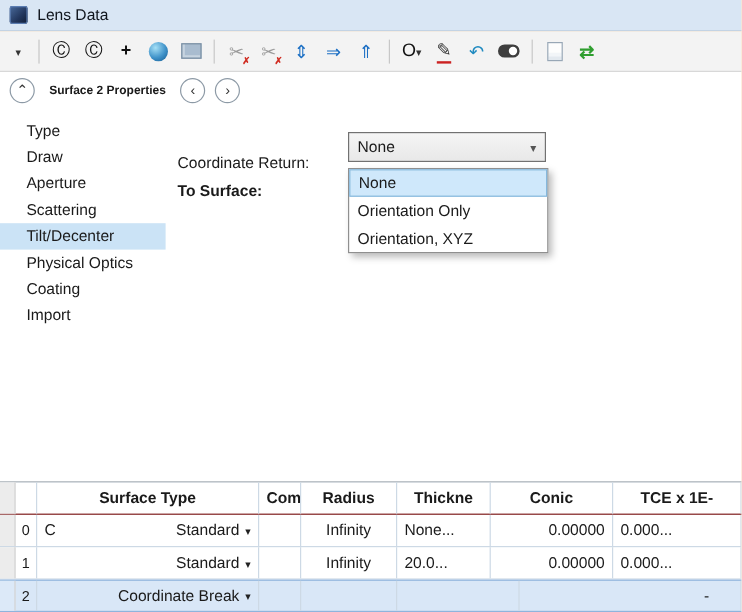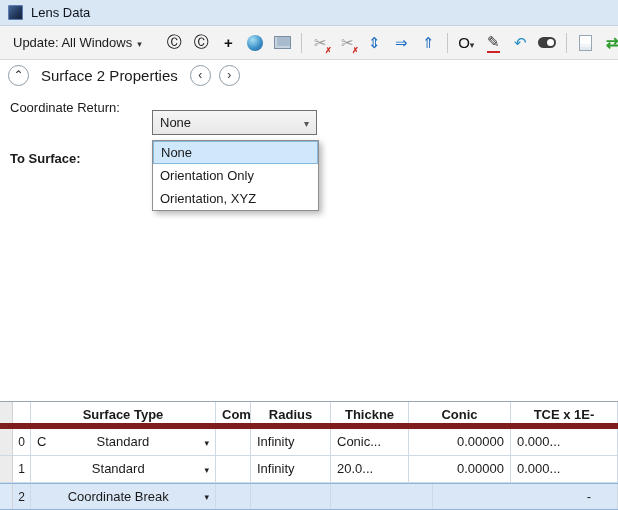--- a/index.html
+++ b/index.html
@@ -22,74 +22,73 @@
   .badge{position:absolute;right:0;bottom:-1px;font-size:8px;font-weight:bold;color:#d02b20;}
   .shape-globe{width:16px;height:16px;border-radius:50%;background:radial-gradient(circle at 35% 30%,#a6e0f6 0%,#3f92c9 55%,#12598f 100%);}
   .shape-image{width:17px;height:13px;background:#a9bccf;border:1px solid #7b8fa3;box-shadow:inset 2px -2px 0 #c7d4e0;}
   .shape-toggle{width:18px;height:11px;border-radius:6px;background:#3e3e3e;position:relative;}
   .shape-toggle::after{content:"";position:absolute;right:2px;top:2px;width:7px;height:7px;border-radius:50%;background:#fff;}
   .shape-document{width:13px;height:16px;background:#fdfdfd;border:1px solid #98a7b6;box-shadow:inset 0 -3px 0 #e3e9ef,inset 0 -6px 0 #f2f5f8;}
 
   
   .props-header{height:30px;display:flex;align-items:center;gap:8px;padding:0 8px;background:#fff;flex:0 0 auto;}
   .round-btn{width:21px;height:21px;border-radius:50%;border:1px solid #8d9aa6;background:#fff;color:#333;font-size:12px;line-height:1;display:flex;align-items:center;justify-content:center;font-family:"Liberation Sans",sans-serif;}
-  .props-title{font-weight:normal;font-size:15px;margin:16px 4px;}
+  .props-title{font-weight:bold;font-size:10px;margin:16px 4px;}
 
   
   .props-body{flex:1 1 auto;display:flex;position:relative;background:#fff;min-height:0;}
   .sidebar{width:138px;flex:0 0 auto;padding-top:8px;}
   .side-item{height:22px;line-height:22px;padding-left:22px;}
   .side-item.sel{background:var(--sidebar-selected,#cbe3f6);}
   .props-content{flex:1 1 auto;position:relative;}
   .field-label{position:absolute;white-space:nowrap;}
-  .lbl-coord{left:10px;top:10px;}
+  .lbl-coord{left:10px;top:38px;}
   .lbl-to{left:10px;top:61px;font-weight:bold;}
   .combo{position:absolute;left:152px;top:20px;width:165px;height:25px;border:1px solid #717171;background:linear-gradient(#f5f5f5,#e8e8e8);display:flex;align-items:center;padding:0 7px;}
   .combo-value{flex:1 1 auto;}
   .combo-chevron::after{content:"▾";font-size:10px;color:#555;}
   .dropdown-list{position:absolute;left:152px;top:50px;width:167px;background:#fff;border:1px solid #8f8f8f;box-shadow:3px 3px 6px rgba(0,0,0,.28);z-index:5;}
   .dd-item{height:23px;line-height:23px;padding:0 7px;white-space:nowrap;}
   .dd-item.hl{background:var(--dropdown-highlight,#cfe8fb);border:1px solid #86b8dd;line-height:21px;}
 
   
   .sheet{flex:0 0 auto;border-top:1px solid #9aa5b1;background:#fff;}
   .srow{display:flex;height:27px;line-height:26px;border-bottom:1px solid #cdd9e5;}
-  .srow.hrow{border-bottom:6px solid #7f1d1d;}
+  .srow.hrow{border-bottom:1px solid #7f1d1d;}
   .srow.sel{background:var(--row-selected,#d9e7f7);border-top:1px solid #8fb4dc;border-bottom:1px solid #8fb4dc;height:27px;}
   .gutter{width:13px;flex:0 0 auto;background:#ececec;border-right:1px solid #d2d2d2;}
   .srow.sel .gutter{background:#dce9f8;}
   .numcell{width:18px;flex:0 0 auto;text-align:center;border-right:1px solid #cdd9e5;font-size:12px;}
   .cell{border-right:1px solid #cdd9e5;padding:0 6px;overflow:hidden;white-space:nowrap;flex:0 0 auto;}
   .hcell{font-weight:bold;text-align:center;}
   .c-type{width:185px;}
   .c-com{width:35px;}
-  .c-rad{width:80px;text-align:left;}
+  .c-rad{width:80px;text-align:center;}
   .c-thk{width:78px;text-align:left;}
   .c-con{width:102px;text-align:right;}
   .c-tce{flex:1 1 auto;text-align:left;}
   .hcell.c-rad,.hcell.c-con,.hcell.c-tce,.hcell.c-thk{text-align:center;}
   .cell.dash{text-align:right;padding-right:26px;}
   .type-cell{display:flex;align-items:center;}
   .prefix{flex:0 0 auto;}
-  .type-val{flex:1 1 auto;text-align:center;padding-right:5px;}
+  .type-val{flex:1 1 auto;text-align:right;padding-right:5px;}
   .cell-caret::after{content:"▾";font-size:9px;color:#222;}
 </style>
 </head>
 <body>
 
 <div class="window">
 
   <div class="titlebar">
     <span class="app-icon"></span>
     <span class="titlebar-text">Lens Data</span>
   </div>
 
   <div class="toolbar">
     <div class="update-btn">
-      <span>Update: All Windows</span>
       <span class="caret"></span>
     </div>
     <span class="tb-sep"></span>
     <div class="tb-icons">
         <span class="tb-icon">
           <span style="color: rgb(17, 17, 17);">Ⓒ</span>
         </span>
         <span class="tb-icon">
           <span style="color: rgb(17, 17, 17);">Ⓒ</span>
         </span>
@@ -145,20 +144,30 @@
   </div>
 
   <div class="props-header">
     <button class="round-btn">⌃</button>
     <span class="props-title">Surface 2 Properties</span>
     <button class="round-btn">‹</button>
     <button class="round-btn">›</button>
   </div>
 
   <div class="props-body">
+    <div class="sidebar">
+        <div class="side-item">Type</div>
+        <div class="side-item">Draw</div>
+        <div class="side-item">Aperture</div>
+        <div class="side-item">Scattering</div>
+        <div class="side-item sel">Tilt/Decenter</div>
+        <div class="side-item">Physical Optics</div>
+        <div class="side-item">Coating</div>
+        <div class="side-item">Import</div>
+      </div>
     <div class="props-content">
       <span class="field-label lbl-coord">Coordinate Return:</span>
       <div class="combo">
         <span class="combo-value">None</span>
         <span class="combo-chevron"></span>
       </div>
       <span class="field-label lbl-to">To Surface:</span>
       <div class="dropdown-list">
           <div class="dd-item hl">None</div>
           <div class="dd-item">Orientation Only</div>
@@ -181,21 +190,21 @@
       <div class="srow">
         <div class="gutter"></div>
         <div class="numcell">0</div>
         <div class="cell c-type type-cell">
           <span class="prefix">C</span>
           <span class="type-val">Standard</span>
           <span class="cell-caret"></span>
         </div>
         <div class="cell c-com"></div>
         <div class="cell c-rad">Infinity</div>
-        <div class="cell c-thk">Conic...</div>
+        <div class="cell c-thk">None...</div>
         <div class="cell c-con">0.00000</div>
         <div class="cell c-tce">0.000...</div>
       </div>
       <div class="srow">
         <div class="gutter"></div>
         <div class="numcell">1</div>
         <div class="cell c-type type-cell">
           <span class="prefix"></span>
           <span class="type-val">Standard</span>
           <span class="cell-caret"></span>

